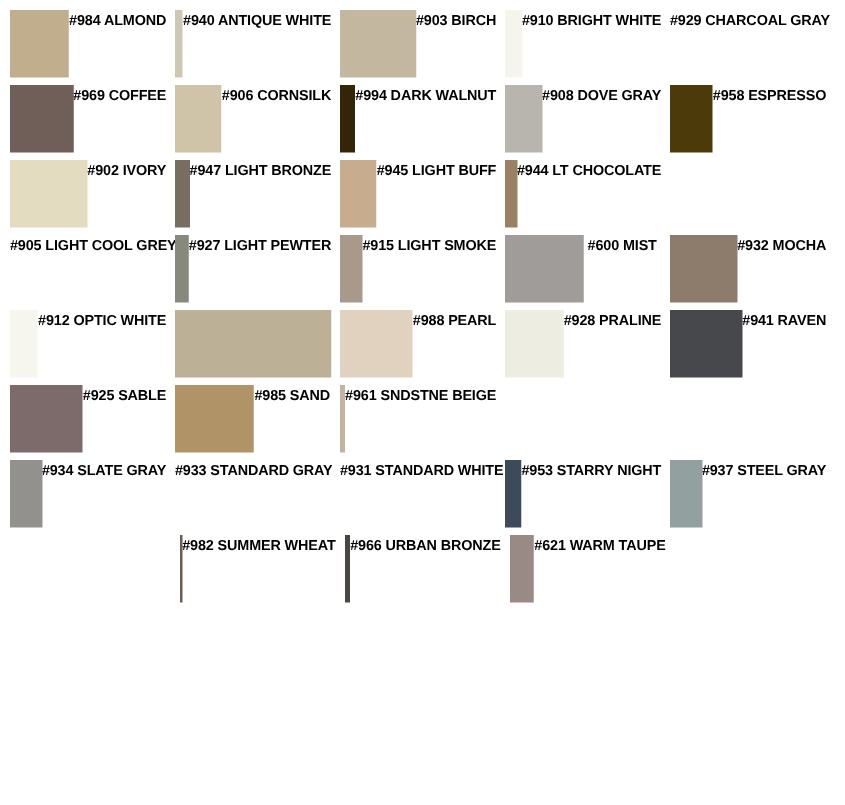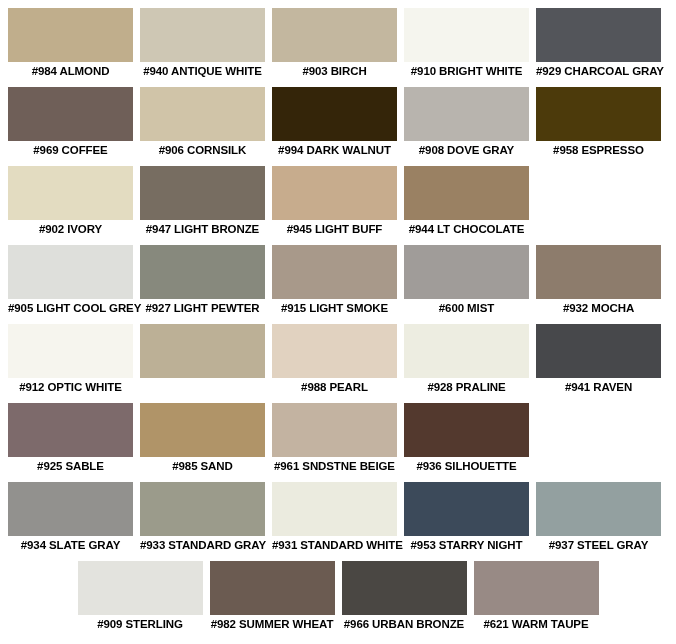--- a/index.html
+++ b/index.html
@@ -26,21 +26,21 @@
     width: 660px;
     margin: 0 0 6px 0;
   }
   .swatch-row.centered {
     justify-content: center;
   }
   .swatch-cell {
     width: 125px;
     margin-right: 7px;
     display: flex;
-    flex-direction: column;
+    flex-direction: row;
     align-items: stretch;
   }
   .swatch-cell:last-child {
     margin-right: 0;
   }
   .swatch-chip {
     width: 125px;
     height: 54px;
     display: block;
   }
@@ -174,24 +174,20 @@
         <span class="swatch-label">#925 SABLE</span>
       </div>
       <div class="swatch-cell">
         <span class="swatch-chip" style="background-color: rgb(176, 148, 104);"></span>
         <span class="swatch-label">#985 SAND</span>
       </div>
       <div class="swatch-cell">
         <span class="swatch-chip" style="background-color: rgb(195, 179, 161);"></span>
         <span class="swatch-label">#961 SNDSTNE BEIGE</span>
       </div>
-      <div class="swatch-cell">
-        <span class="swatch-chip" style="background-color: rgb(83, 57, 46);"></span>
-        <span class="swatch-label">#936 SILHOUETTE</span>
-      </div>
     </div>
     <div class="swatch-row">
       <div class="swatch-cell">
         <span class="swatch-chip" style="background-color: rgb(146, 145, 142);"></span>
         <span class="swatch-label">#934 SLATE GRAY</span>
       </div>
       <div class="swatch-cell">
         <span class="swatch-chip" style="background-color: rgb(155, 155, 139);"></span>
         <span class="swatch-label">#933 STANDARD GRAY</span>
       </div>
@@ -202,24 +198,20 @@
       <div class="swatch-cell">
         <span class="swatch-chip" style="background-color: rgb(60, 74, 90);"></span>
         <span class="swatch-label">#953 STARRY NIGHT</span>
       </div>
       <div class="swatch-cell">
         <span class="swatch-chip" style="background-color: rgb(147, 160, 160);"></span>
         <span class="swatch-label">#937 STEEL GRAY</span>
       </div>
     </div>
     <div class="swatch-row centered">
-      <div class="swatch-cell">
-        <span class="swatch-chip" style="background-color: rgb(227, 227, 222);"></span>
-        <span class="swatch-label">#909 STERLING</span>
-      </div>
       <div class="swatch-cell">
         <span class="swatch-chip" style="background-color: rgb(107, 91, 81);"></span>
         <span class="swatch-label">#982 SUMMER WHEAT</span>
       </div>
       <div class="swatch-cell">
         <span class="swatch-chip" style="background-color: rgb(74, 71, 67);"></span>
         <span class="swatch-label">#966 URBAN BRONZE</span>
       </div>
       <div class="swatch-cell">
         <span class="swatch-chip" style="background-color: rgb(152, 138, 133);"></span>

